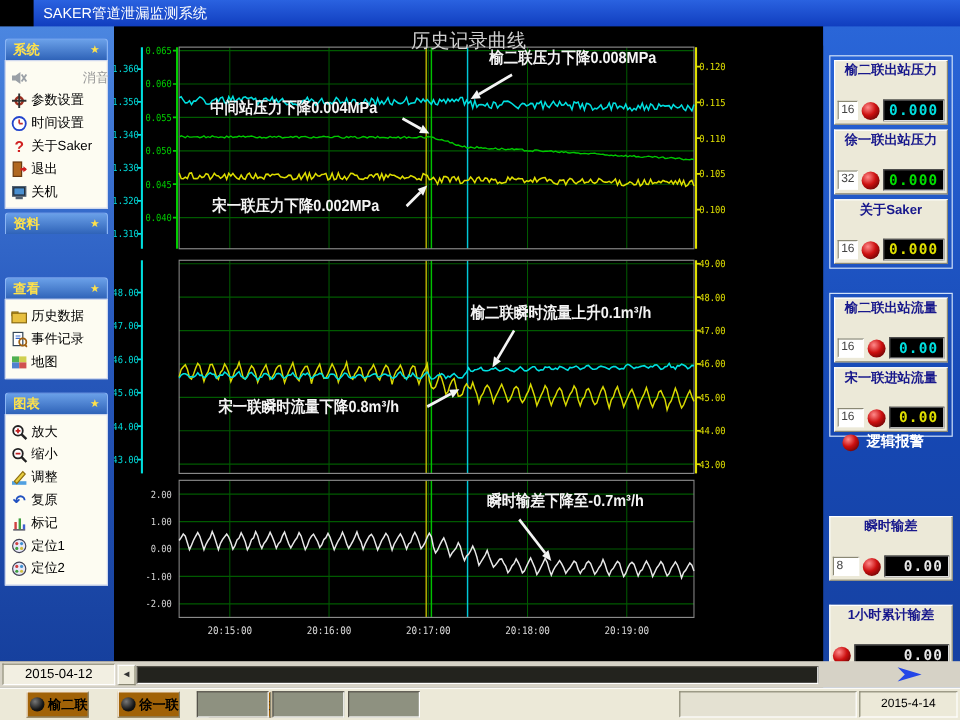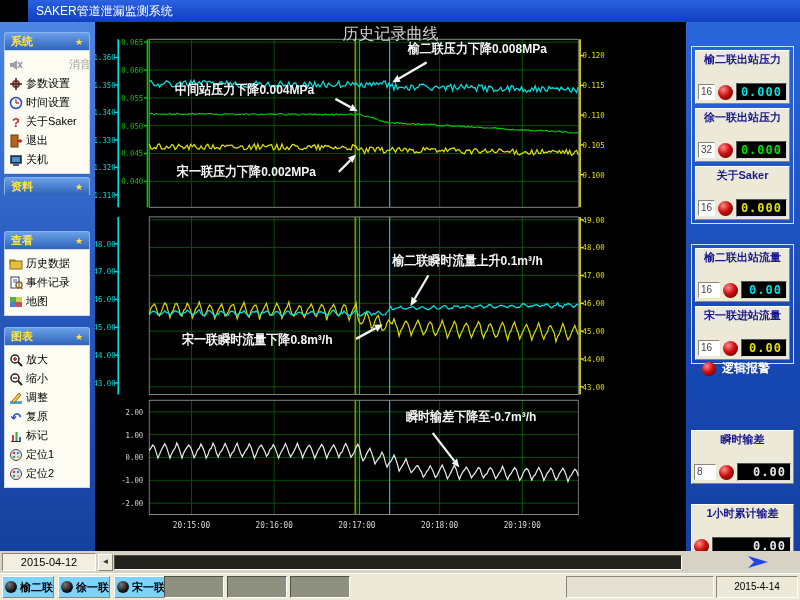--- a/index.html
+++ b/index.html
@@ -49,22 +49,22 @@
   .rowA{position:absolute;left:0;top:551px;width:800px;height:22px;background:#d6d2c6;}
   .datebox{position:absolute;left:2px;top:2px;width:92px;height:16px;background:#f2efe2;
     border:1px solid;border-color:#8a8874 #fff #fff #8a8874;text-align:center;font-size:11px;line-height:16px;}
   .backbtn{position:absolute;left:98px;top:3px;width:13px;height:15px;background:#ece9d8;
     border:1px solid;border-color:#fff #8a8874 #8a8874 #fff;font-size:8px;text-align:center;line-height:14px;color:#333;cursor:pointer;}
   .timestrip{position:absolute;left:114px;top:4px;width:566px;height:13px;background:#23231e;
     border:1px solid;border-color:#55524a #fff #fff #55524a;}
   .fwdarrow{position:absolute;left:746px;top:3px;width:26px;height:16px;cursor:pointer;}
   .rowB{position:absolute;left:0;top:573px;width:800px;height:27px;background:#ece9d8;border-top:1px solid #fff;}
   .stwrap{position:absolute;left:2px;top:2px;display:flex;gap:4px;}
-  .stbtn{width:46px;height:20px;background:#7dd3fc;border:1px solid;border-color:#fff #8a8874 #8a8874 #fff;
-    display:flex;align-items:center;gap:3px;padding:0 2px;font-size:11px;font-weight:bold;cursor:pointer;white-space:nowrap;}
+  .stbtn{width:46px;height:20px;background:#a16207;border:1px solid;border-color:#fff #8a8874 #8a8874 #fff;
+    display:flex;align-items:center;gap:3px;padding:0 2px;font-size:11px;font-weight:bold;cursor:pointer;white-space:nowrap;margin-left:20px;}
   .timewrap{position:absolute;left:164px;top:2px;display:flex;gap:3px;}
   .timebox{width:58px;height:20px;background:#8e9180;border:1px solid;border-color:#55524a #fff #fff #55524a;
     font-family:"DejaVu Sans Mono",monospace;font-size:10px;font-weight:bold;text-align:center;line-height:20px;}
   .leaklabel{position:absolute;left:352px;top:2px;width:208px;height:20px;font-size:12px;font-weight:bold;
     line-height:20px;color:#000;background:#ece9d8;border:1px solid;border-color:#fff #8a8874 #8a8874 #fff;
     text-align:center;white-space:nowrap;}
   .emptybox{position:absolute;left:566px;top:2px;width:146px;height:20px;background:#e4e1d2;
     border:1px solid;border-color:#8a8874 #fff #fff #8a8874;}
   .clockbox{position:absolute;left:716px;top:2px;width:80px;height:20px;background:#ece9d8;
     border:1px solid;border-color:#8a8874 #fff #fff #8a8874;font-size:10px;text-align:center;line-height:20px;}

